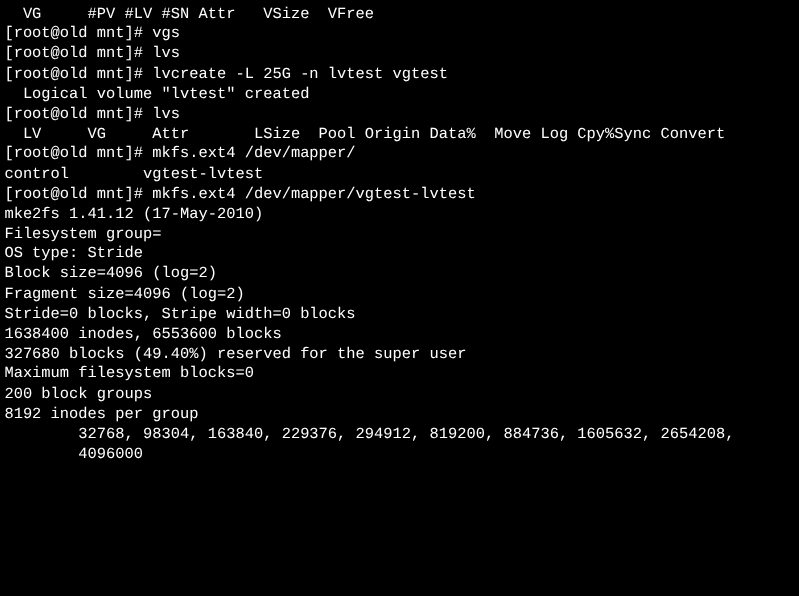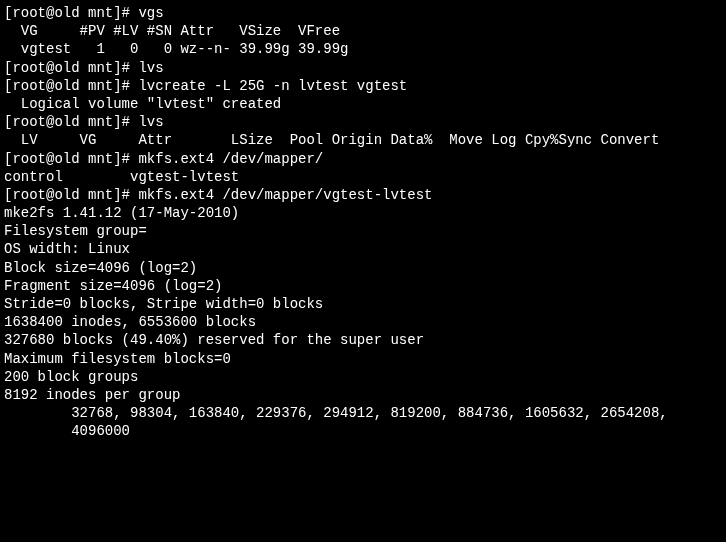--- a/index.html
+++ b/index.html
@@ -14,34 +14,33 @@
     box-sizing: border-box;
   }
   .line {
     white-space: pre;
   }
 </style>
 </head>
 <body>
 
 <div>
+  <div class="line">  VG     #PV #LV #SN Attr   VSize  VFree</div>
   <div class="line">[root@old mnt]# vgs</div>
-  <div class="line">  VG     #PV #LV #SN Attr   VSize  VFree</div>
-  <div class="line">  vgtest   1   0   0 wz--n- 39.99g 39.99g</div>
   <div class="line">[root@old mnt]# lvs</div>
   <div class="line">[root@old mnt]# lvcreate -L 25G -n lvtest vgtest</div>
   <div class="line">  Logical volume "lvtest" created</div>
   <div class="line">[root@old mnt]# lvs</div>
   <div class="line">  LV     VG     Attr       LSize  Pool Origin Data%  Move Log Cpy%Sync Convert</div>
   <div class="line">[root@old mnt]# mkfs.ext4 /dev/mapper/</div>
   <div class="line">control        vgtest-lvtest</div>
   <div class="line">[root@old mnt]# mkfs.ext4 /dev/mapper/vgtest-lvtest</div>
   <div class="line">mke2fs 1.41.12 (17-May-2010)</div>
   <div class="line">Filesystem group=</div>
-  <div class="line">OS width: Linux</div>
+  <div class="line">OS type: Stride</div>
   <div class="line">Block size=4096 (log=2)</div>
   <div class="line">Fragment size=4096 (log=2)</div>
   <div class="line">Stride=0 blocks, Stripe width=0 blocks</div>
   <div class="line">1638400 inodes, 6553600 blocks</div>
   <div class="line">327680 blocks (49.40%) reserved for the super user</div>
   <div class="line">Maximum filesystem blocks=0</div>
   <div class="line">200 block groups</div>
   <div class="line">8192 inodes per group</div>
   <div class="line">        32768, 98304, 163840, 229376, 294912, 819200, 884736, 1605632, 2654208,</div>
   <div class="line">        4096000</div>

